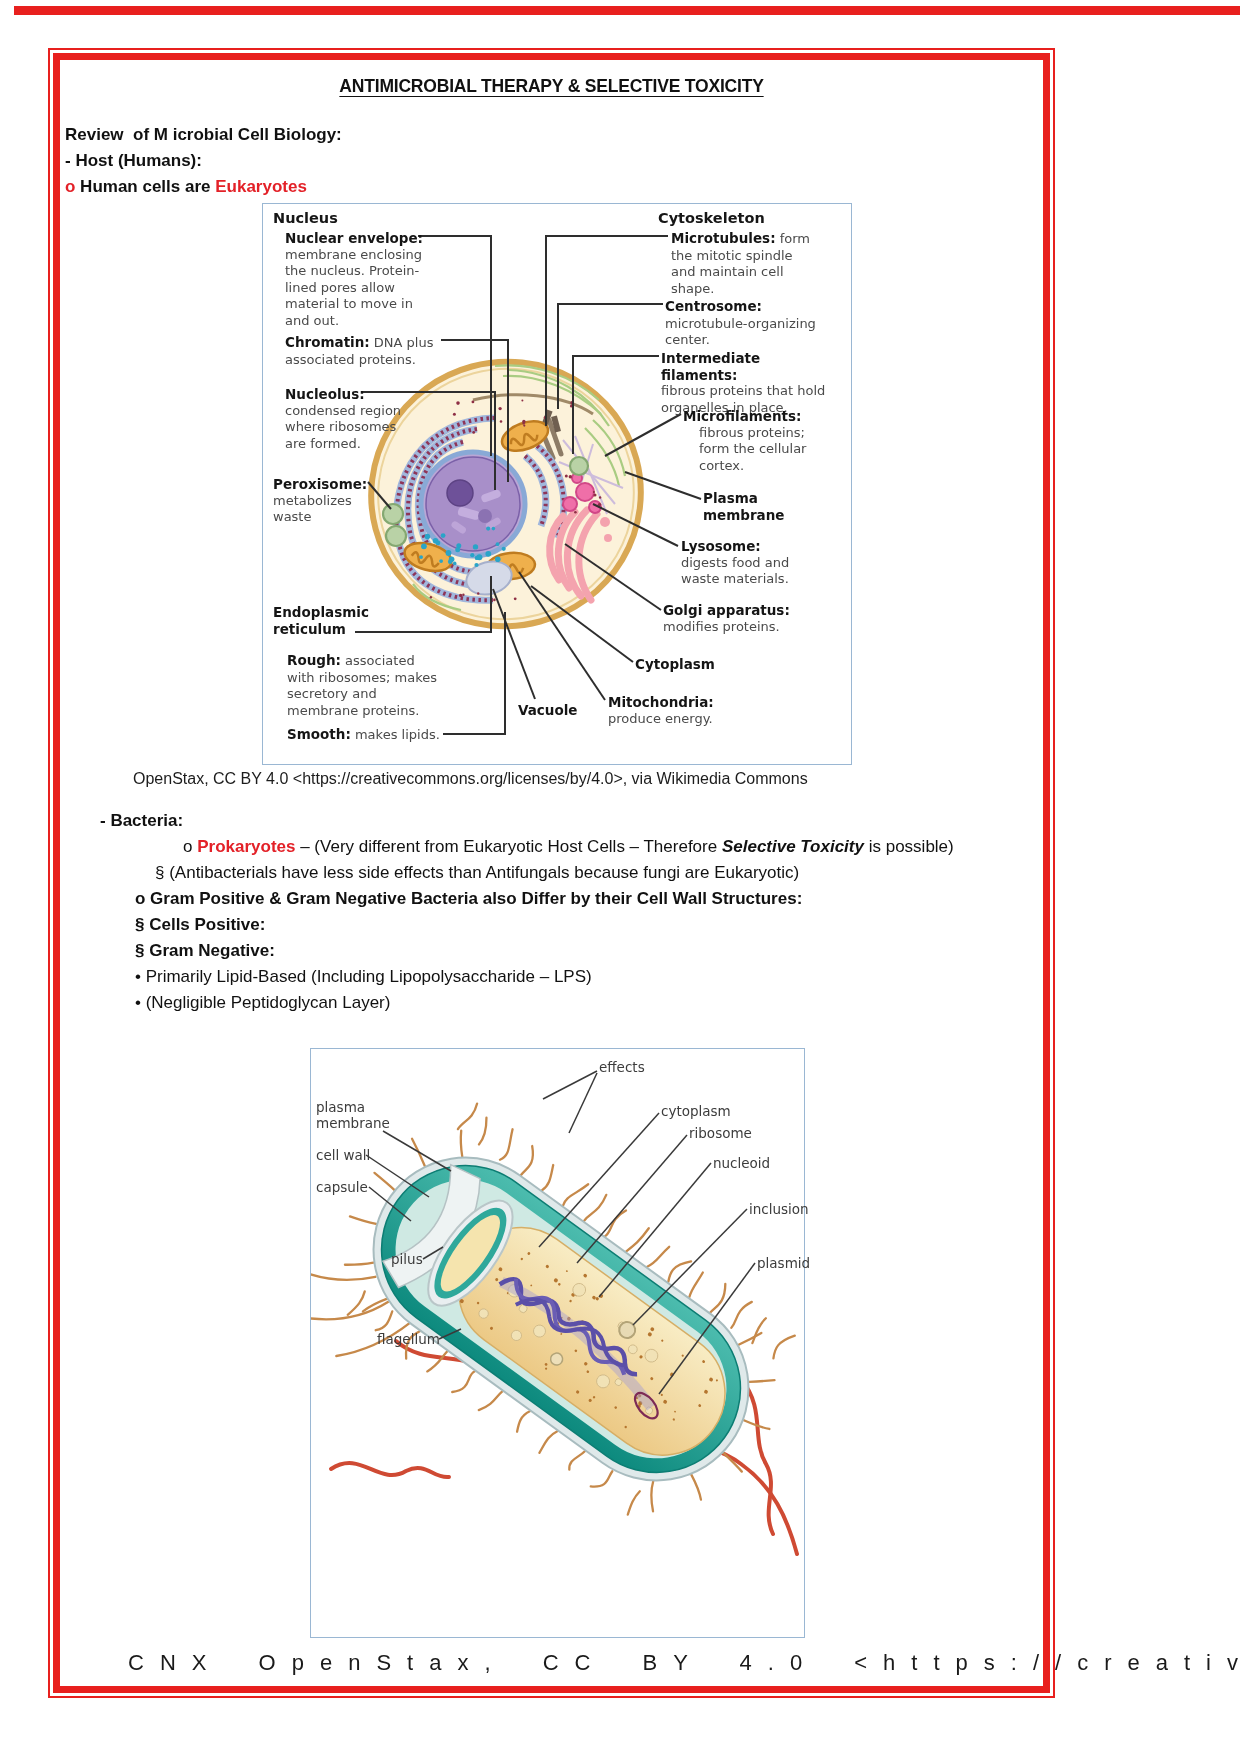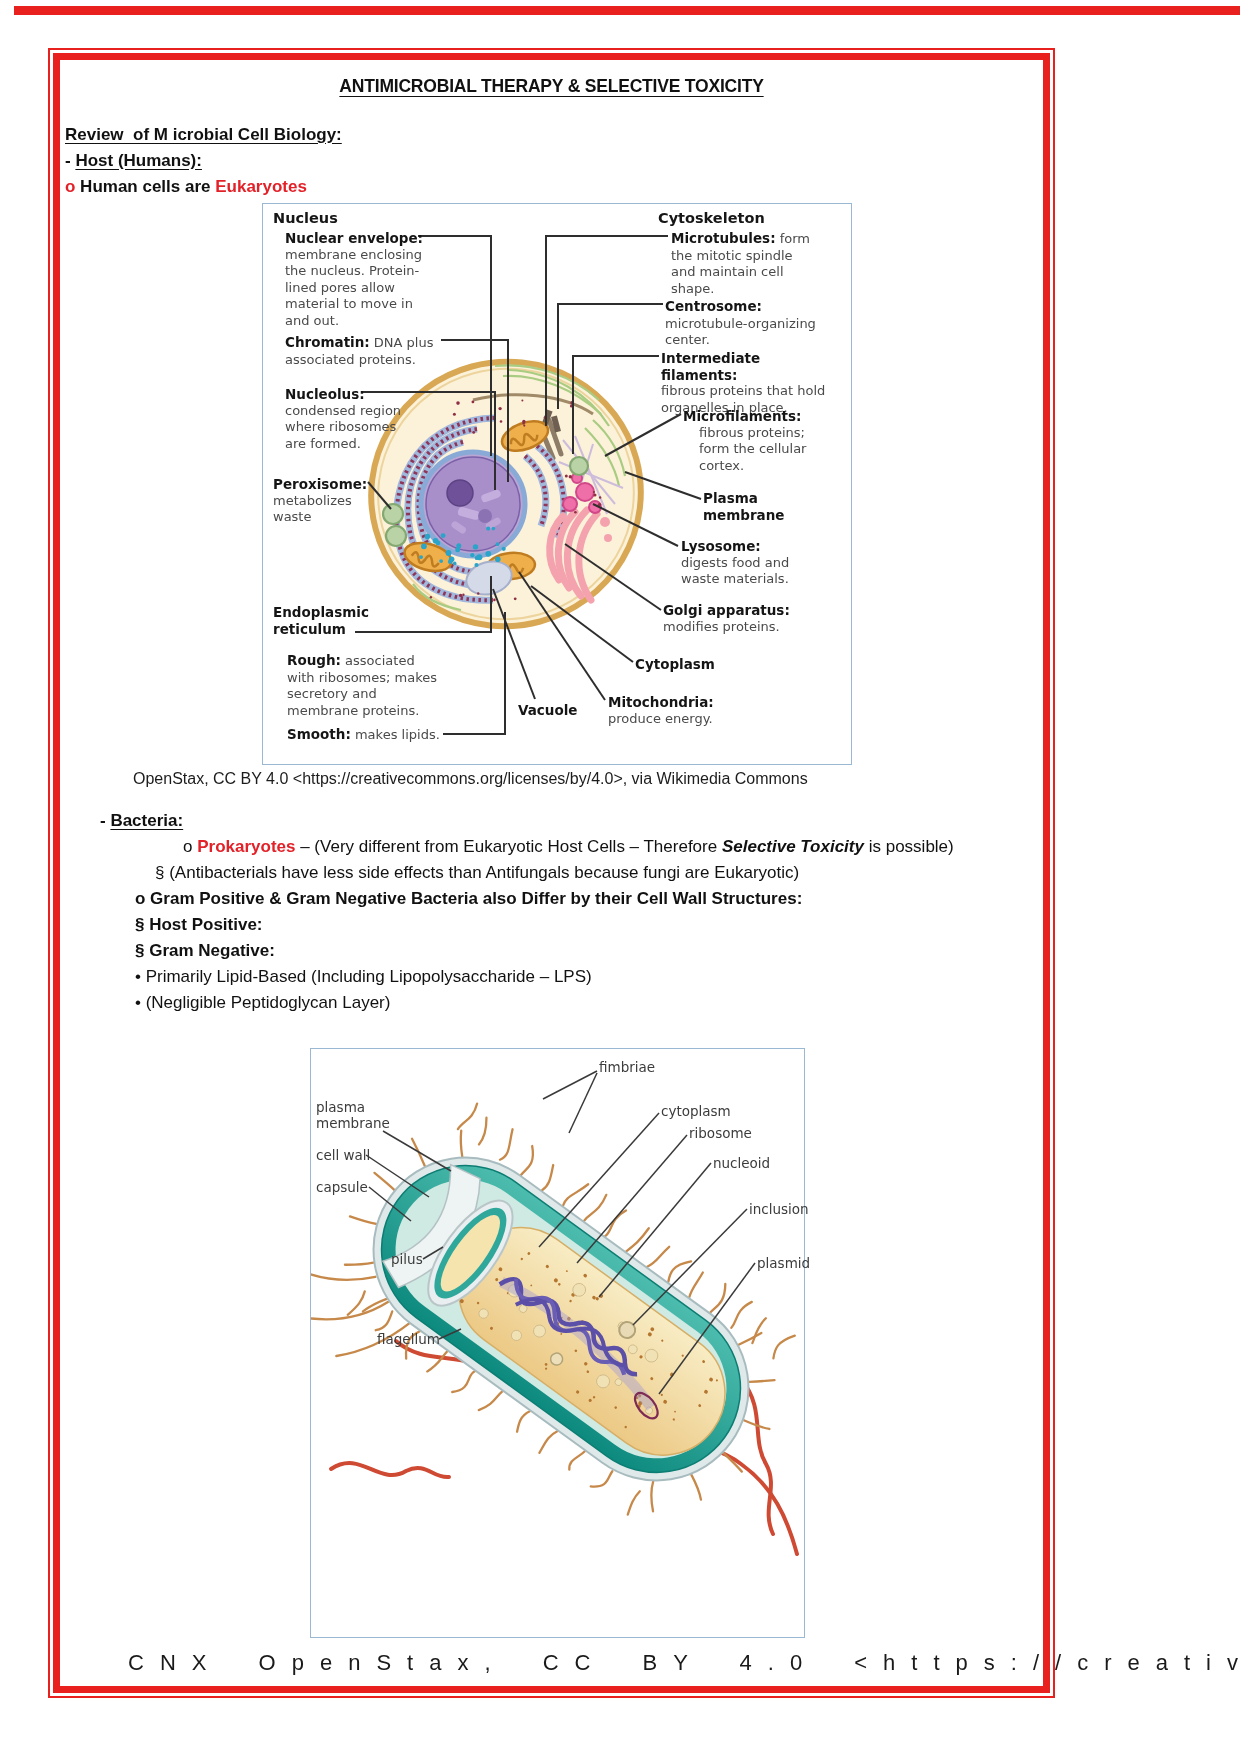--- a/index.html
+++ b/index.html
@@ -12,21 +12,21 @@
                box-sizing:border-box;z-index:12;pointer-events:none}
   .frame-inner{position:absolute;left:53px;top:53px;width:997px;height:1640px;border:7px solid #e8201e;
                box-sizing:border-box;z-index:12;pointer-events:none}
   
   .title{position:absolute;left:48px;top:76px;width:1007px;text-align:center;font-size:17.5px;
          font-weight:bold;letter-spacing:-0.2px}
   .title span{text-decoration:underline;text-underline-offset:4px}
   .line{font-size:17px;line-height:26px;white-space:pre-wrap}
   .b{font-weight:bold}
   .red{color:#e32128}
-  .u{text-decoration:underline;text-underline-offset:3px}
+  .u{text-underline-offset:3px}
   .it{font-style:italic}
   .attr1{position:absolute;left:133px;top:770px;font-size:16px;color:#1c1c1c}
   .attr2{position:absolute;left:128px;top:1650px;font-size:22px;color:#1a1a1a;white-space:nowrap;
          letter-spacing:16px;word-spacing:14px}
   
   .fig{position:absolute;background:#fff;border:1px solid #9ab7d3;box-sizing:border-box}
   .fig svg{position:absolute;left:0;top:0}
   .grp{position:absolute;font-family:"DejaVu Sans",sans-serif;font-weight:bold;font-size:14.5px;color:#161616}
   .fig-label{position:absolute;font-family:"DejaVu Sans",sans-serif;font-size:13px;line-height:16.5px;color:#4a4a4a}
   .fig-label .term{font-weight:bold;color:#151515;font-size:13.5px}
@@ -282,21 +282,21 @@
   </div>
 </div>
 
 <div class="attr1">OpenStax, CC BY 4.0 &lt;https://creativecommons.org/licenses/by/4.0&gt;, via Wikimedia Commons</div>
 
 <div class="abs" style="left:100px;top:808px">
   <div class="line b"><span>- </span><span class="u">Bacteria:</span></div>
   <div class="line" style="margin-left:83px"><span>o </span><span class="red b">Prokaryotes</span><span> – (Very different from Eukaryotic Host Cells – Therefore </span><span class="b it">Selective Toxicity</span><span> is possible)</span></div>
   <div class="line" style="margin-left:55px">§ (Antibacterials have less side effects than Antifungals because fungi are Eukaryotic)</div>
   <div class="line b" style="margin-left:35px">o Gram Positive &amp; Gram Negative Bacteria also Differ by their Cell Wall Structures:</div>
-  <div class="line b" style="margin-left:35px">§ Host Positive:</div>
+  <div class="line b" style="margin-left:35px">§ Cells Positive:</div>
   <div class="line b" style="margin-left:35px">§ Gram Negative:</div>
   <div class="line" style="margin-left:35px">• Primarily Lipid-Based (Including Lipopolysaccharide – LPS)</div>
   <div class="line" style="margin-left:35px">• (Negligible Peptidoglycan Layer)</div>
 </div>
 
 <div class="fig" style="left:310px;top:1048px;width:495px;height:590px">
   <svg width="493" height="588" viewBox="0 0 493 588">
     <defs>
       <linearGradient id="tealg" x1="0" y1="0" x2="0" y2="1">
         <stop offset="0" stop-color="#4cbcae"></stop>
@@ -463,21 +463,21 @@
       <polyline points="58,138 100,172"></polyline>
       <polyline points="112,210 132,198"></polyline>
       <polyline points="128,290 150,280"></polyline>
       <polyline points="348,64 228,198"></polyline>
       <polyline points="376,86 266,214"></polyline>
       <polyline points="400,114 288,248"></polyline>
       <polyline points="436,160 322,276"></polyline>
       <polyline points="444,214 348,345"></polyline>
     </g>
   </svg>
-  <div class="bact-label" style="left:288px;top:10px">fimbriae</div>
+  <div class="bact-label" style="left:288px;top:10px">effects</div>
   <div class="bact-label" style="left:5px;top:50px;width:80px">plasma membrane</div>
   <div class="bact-label" style="left:5px;top:98px">cell wall</div>
   <div class="bact-label" style="left:5px;top:130px">capsule</div>
   <div class="bact-label" style="left:80px;top:202px">pilus</div>
   <div class="bact-label" style="left:66px;top:282px">flagellum</div>
   <div class="bact-label" style="left:350px;top:54px">cytoplasm</div>
   <div class="bact-label" style="left:378px;top:76px">ribosome</div>
   <div class="bact-label" style="left:402px;top:106px">nucleoid</div>
   <div class="bact-label" style="left:438px;top:152px">inclusion</div>
   <div class="bact-label" style="left:446px;top:206px">plasmid</div>

